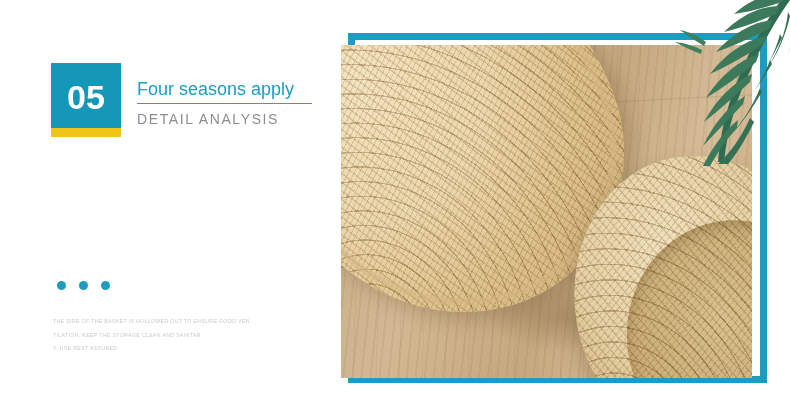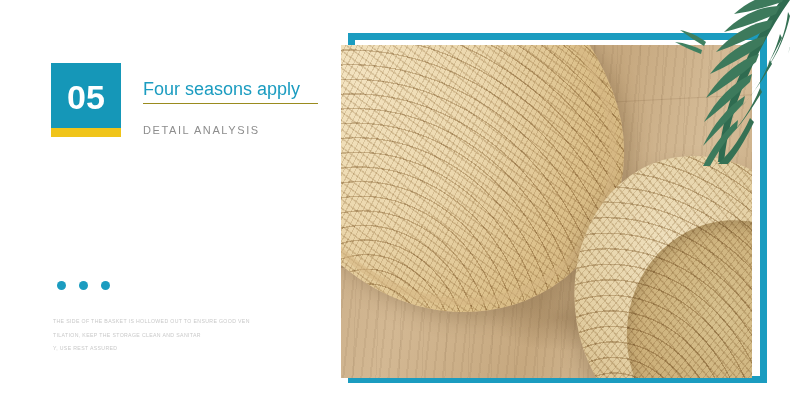--- a/index.html
+++ b/index.html
@@ -45,38 +45,38 @@
   }
   .number-badge .bottom-bar {
     position: absolute;
     left: 0; bottom: 0;
     width: 100%; height: 9px;
     background: #f0c419;
   }
 
   .title-block {
     position: absolute;
-    left: 143px; top: 78px;
+    left: 137px; top: 78px;
     width: 190px;
   }
   .title-main {
     font-size: 18px;
     color: #1b9cc0;
     line-height: 22px;
     white-space: nowrap;
   }
   .title-rule {
     margin-top: 3px;
     width: 175px;
     height: 1px;
     background: #9a8b1e;
   }
   .title-sub {
-    margin-top: 20px;
-    font-size: 11px;
+    margin-top: 7px;
+    font-size: 14px;
     color: #8d8d8d;
     letter-spacing: 1.6px;
     white-space: nowrap;
     height: 13px;
     overflow: hidden;
   }
 
   .body-text {
     position: absolute;
     left: 51px; top: 163px;

